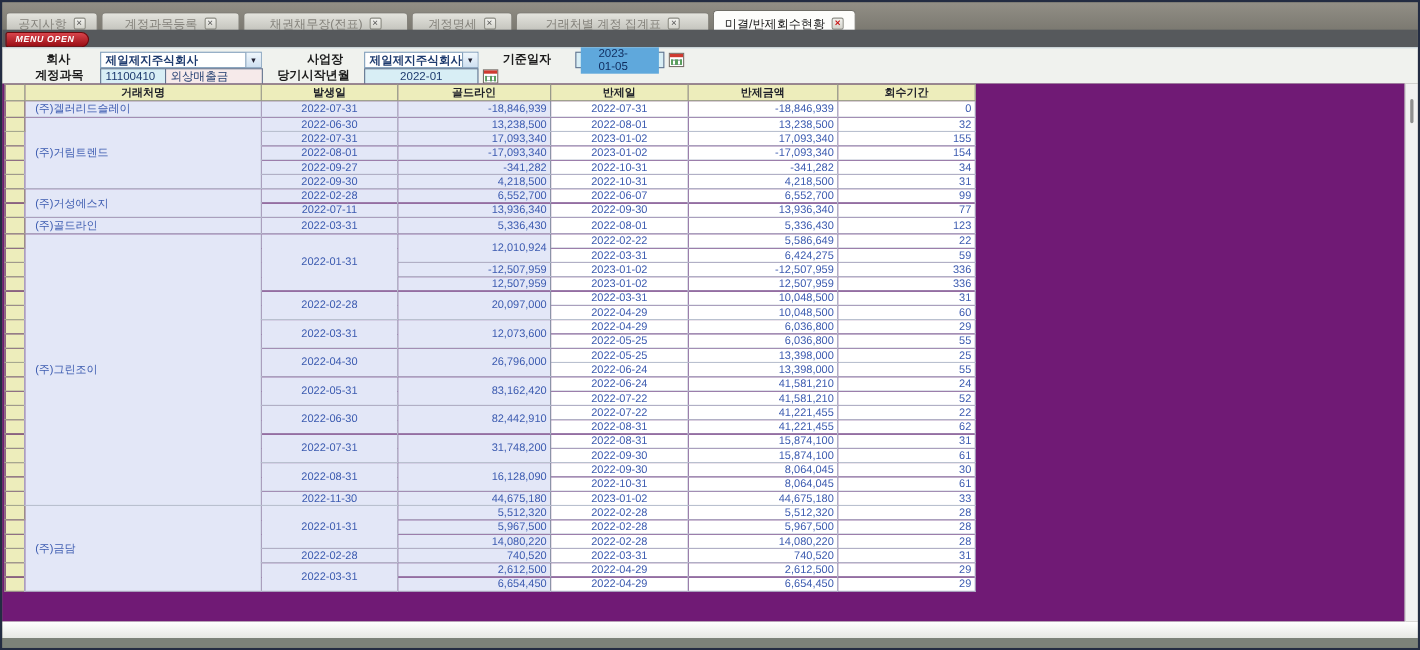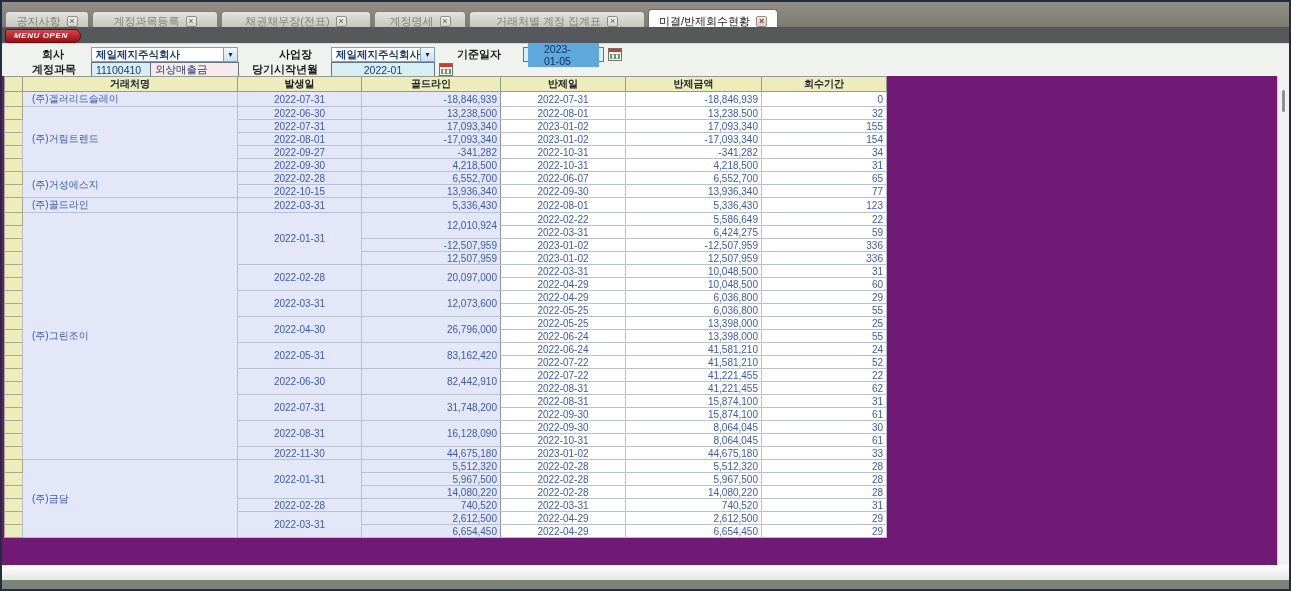--- a/index.html
+++ b/index.html
@@ -219,25 +219,25 @@
             <td class="samt">4,218,500</td>
             <td class="days">31</td>
           </tr>
           <tr class="gstart">
             <td class="rowsel"></td>
             <td class="cust" rowspan="2">(주)거성에스지</td>
             <td class="odate" rowspan="1">2022-02-28</td>
             <td class="oamt" rowspan="1">6,552,700</td>
             <td class="sdate">2022-06-07</td>
             <td class="samt">6,552,700</td>
-            <td class="days">65</td>
-          </tr>
-          <tr>
-            <td class="rowsel"></td>
-            <td class="odate" rowspan="1">2022-10-15</td>
+            <td class="days">99</td>
+          </tr>
+          <tr>
+            <td class="rowsel"></td>
+            <td class="odate" rowspan="1">2022-07-11</td>
             <td class="oamt" rowspan="1">13,936,340</td>
             <td class="sdate">2022-09-30</td>
             <td class="samt">13,936,340</td>
             <td class="days">77</td>
           </tr>
           <tr class="gstart">
             <td class="rowsel"></td>
             <td class="cust" rowspan="1">(주)골드라인</td>
             <td class="odate" rowspan="1">2022-03-31</td>
             <td class="oamt" rowspan="1">5,336,430</td>

